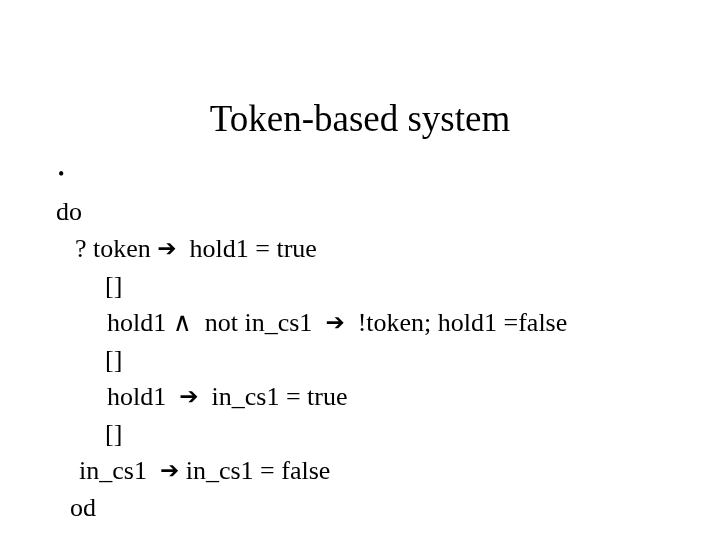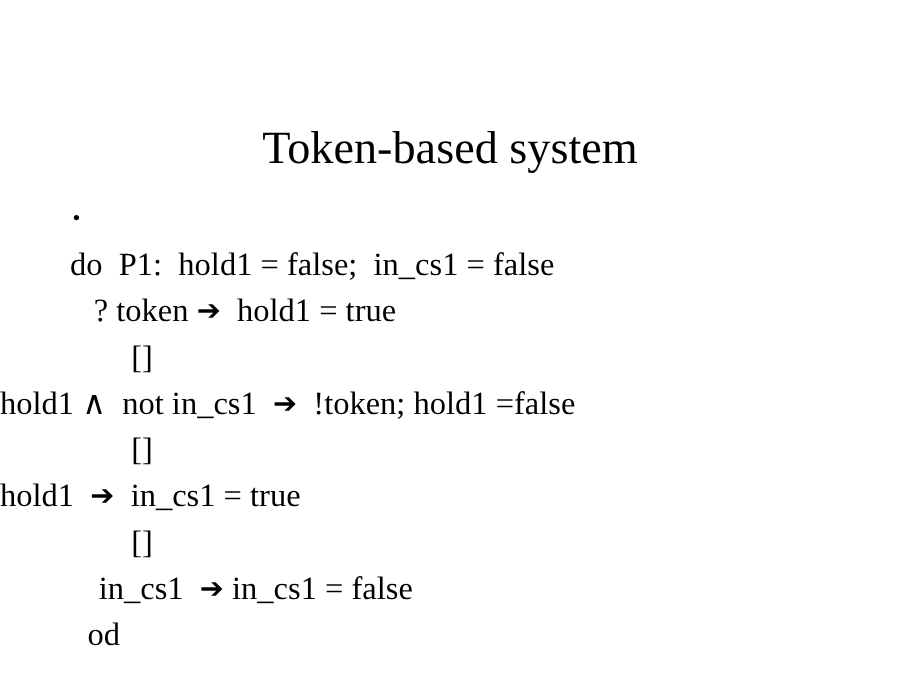--- a/index.html
+++ b/index.html
@@ -56,21 +56,21 @@
   .bullet-dot {
     position: absolute;
     left: 58px;
     top: 0;
     font-size: 18px;
     line-height: 37px;
   }
   .ind-do     { padding-left: 56px; }
   .ind-guard  { padding-left: 75px; }
   .ind-sep    { padding-left: 105px; }
-  .ind-stmt   { }
+  .ind-stmt   { padding-left: 107px; }
   .ind-last   { padding-left: 79px; }
   .ind-od     { padding-left: 70px; }
 
   .arrow {
     font-family: "DejaVu Sans", sans-serif;
     font-size: 23px;
     font-weight: bold;
     display: inline-block;
     transform: translateY(-1px);
   }
@@ -83,21 +83,21 @@
 </head>
 <body>
 
 <div id="slide">
 
   <h1 id="slide-title">Token-based system</h1>
 
   <div id="body-block">
 
     <div class="code-line bullet-line">
-      <span class="bullet-dot">•</span><span>P1:  hold1 = false;  in_cs1 = false</span>
+      <span class="bullet-dot">•</span>
     </div>
 
     <div class="code-line ind-do"><span>do</span></div>
 
     <div class="code-line ind-guard"><span>? token </span><span class="arrow">➔</span><span>  hold1 = true</span></div>
 
     <div class="code-line ind-sep"><span>[]</span></div>
 
     <div class="code-line ind-stmt"><span>hold1 </span><span class="wedge">∧</span><span>  not in_cs1  </span><span class="arrow">➔</span><span>  !token; hold1 =false</span></div>
 

